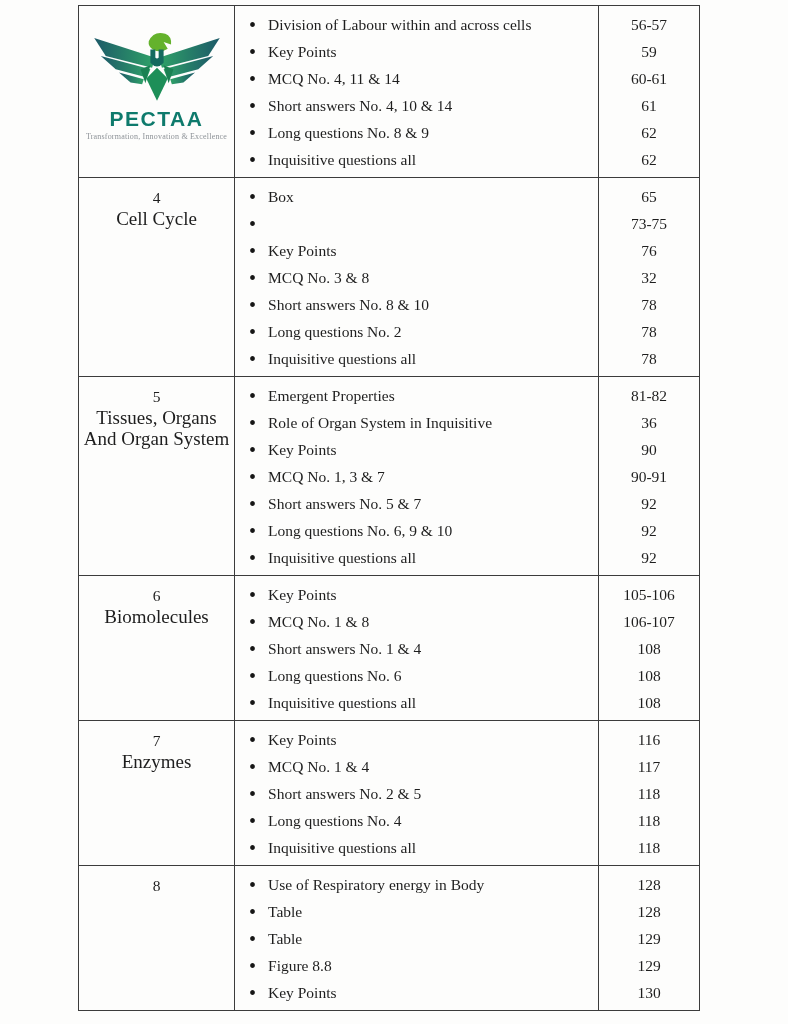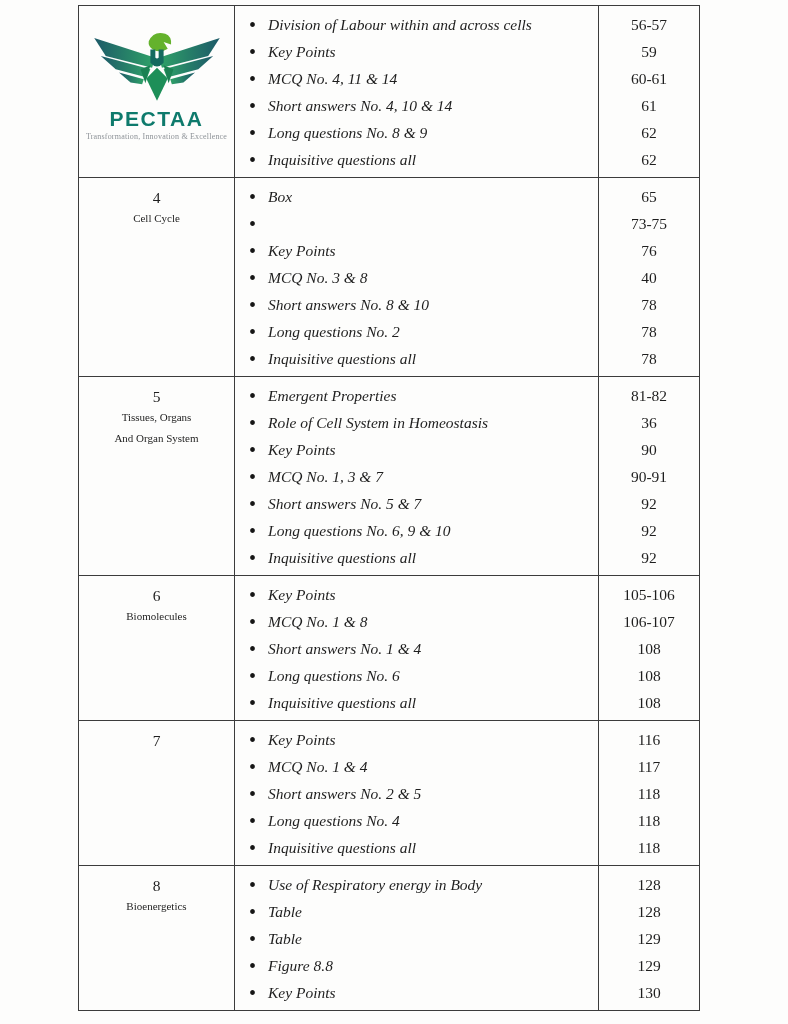--- a/index.html
+++ b/index.html
@@ -18,30 +18,30 @@
     background:#fdfdfc;
   }
   .section {
     display:grid;
     grid-template-columns:155px 1fr 100px;
     border-bottom:1.6px solid #3c3c3c;
   }
   .section:last-child { border-bottom:none; }
   .chapter-cell { text-align:center; padding-top:9px; }
   .ch-num { font-size:15.5px; line-height:21px; }
-  .ch-title { font-size:11px; line-height:21px; white-space:pre-line; }
+  .ch-title { font-size:19px; line-height:21px; white-space:pre-line; }
   .items-cell {
     border-left:1.6px solid #3c3c3c;
     border-right:1.6px solid #3c3c3c;
     padding:5px 0 4px 0;
   }
   .pages-cell { padding:5px 2px 4px 2px;font-family:Liberation Serif, serif; }
   .item-row { height:27px; display:flex; align-items:center; padding-left:14px; }
   .bullet { font-size:20px; line-height:8px; margin-right:12px; color:#161616; }
-  .item-label { font-size:15.5px; white-space:nowrap;font-style:italic; }
+  .item-label { font-size:15.5px; white-space:nowrap; }
   .page-row { height:27px; display:flex; align-items:center; justify-content:center; font-size:15.5px; }
   
   .logo { display:flex; flex-direction:column; align-items:center; padding-top:13px; }
   .logo-bird { width:142px; height:76px; display:block; }
   .logo-name {
     font-family:"Liberation Sans", sans-serif;
     font-weight:bold; font-size:21px; letter-spacing:1.5px;
     color:#0e7a6c; line-height:24px; margin-top:3px;
   }
   .logo-tagline {
@@ -157,40 +157,40 @@
           </div>
           <div class="item-row">
             <div class="bullet">•</div>
             <div class="item-label">Inquisitive questions all</div>
           </div>
         </div>
         <div class="cell pages-cell">
           <div class="page-row">65</div>
           <div class="page-row">73-75</div>
           <div class="page-row">76</div>
-          <div class="page-row">40</div>
+          <div class="page-row">32</div>
           <div class="page-row">78</div>
           <div class="page-row">78</div>
           <div class="page-row">78</div>
         </div>
       </div>
       <div class="section">
         <div class="cell chapter-cell">
           <div class="ch-num">5</div>
           <div class="ch-title">Tissues, Organs
 And Organ System</div>
         </div>
         <div class="cell items-cell">
           <div class="item-row">
             <div class="bullet">•</div>
             <div class="item-label">Emergent Properties</div>
           </div>
           <div class="item-row">
             <div class="bullet">•</div>
-            <div class="item-label">Role of Cell System in Homeostasis</div>
+            <div class="item-label">Role of Organ System in Inquisitive</div>
           </div>
           <div class="item-row">
             <div class="bullet">•</div>
             <div class="item-label">Key Points</div>
           </div>
           <div class="item-row">
             <div class="bullet">•</div>
             <div class="item-label">MCQ No. 1, 3 &amp; 7</div>
           </div>
           <div class="item-row">
@@ -247,20 +247,21 @@
           <div class="page-row">105-106</div>
           <div class="page-row">106-107</div>
           <div class="page-row">108</div>
           <div class="page-row">108</div>
           <div class="page-row">108</div>
         </div>
       </div>
       <div class="section">
         <div class="cell chapter-cell">
           <div class="ch-num">7</div>
+          <div class="ch-title">Enzymes</div>
         </div>
         <div class="cell items-cell">
           <div class="item-row">
             <div class="bullet">•</div>
             <div class="item-label">Key Points</div>
           </div>
           <div class="item-row">
             <div class="bullet">•</div>
             <div class="item-label">MCQ No. 1 &amp; 4</div>
           </div>
@@ -281,21 +282,20 @@
           <div class="page-row">116</div>
           <div class="page-row">117</div>
           <div class="page-row">118</div>
           <div class="page-row">118</div>
           <div class="page-row">118</div>
         </div>
       </div>
       <div class="section">
         <div class="cell chapter-cell">
           <div class="ch-num">8</div>
-          <div class="ch-title">Bioenergetics</div>
         </div>
         <div class="cell items-cell">
           <div class="item-row">
             <div class="bullet">•</div>
             <div class="item-label">Use of Respiratory energy in Body</div>
           </div>
           <div class="item-row">
             <div class="bullet">•</div>
             <div class="item-label">Table</div>
           </div>

